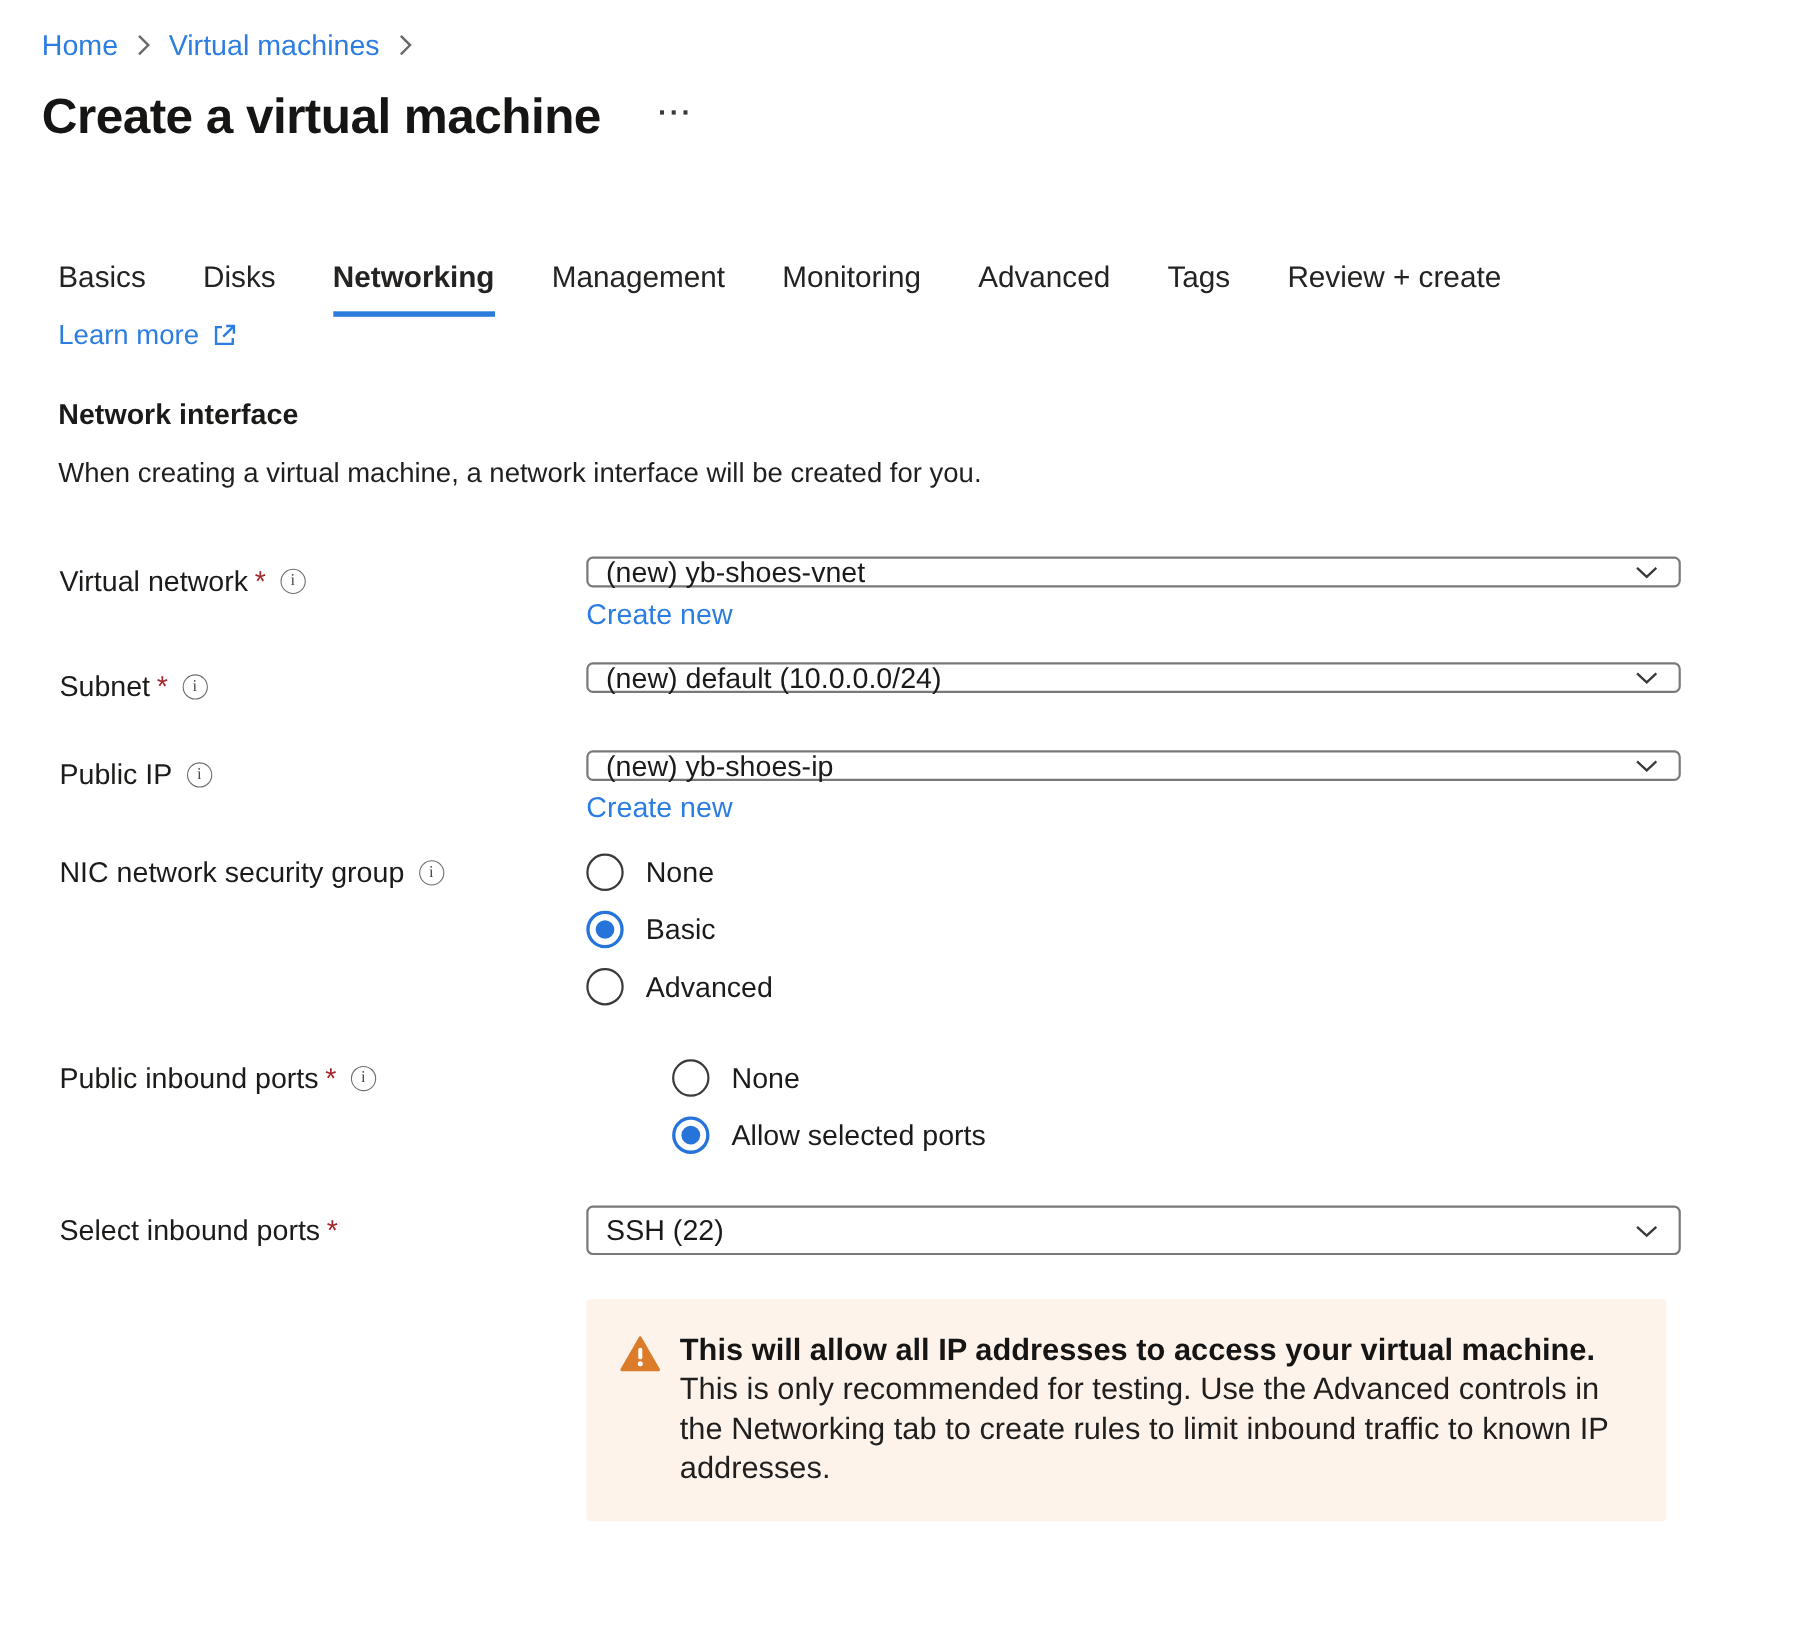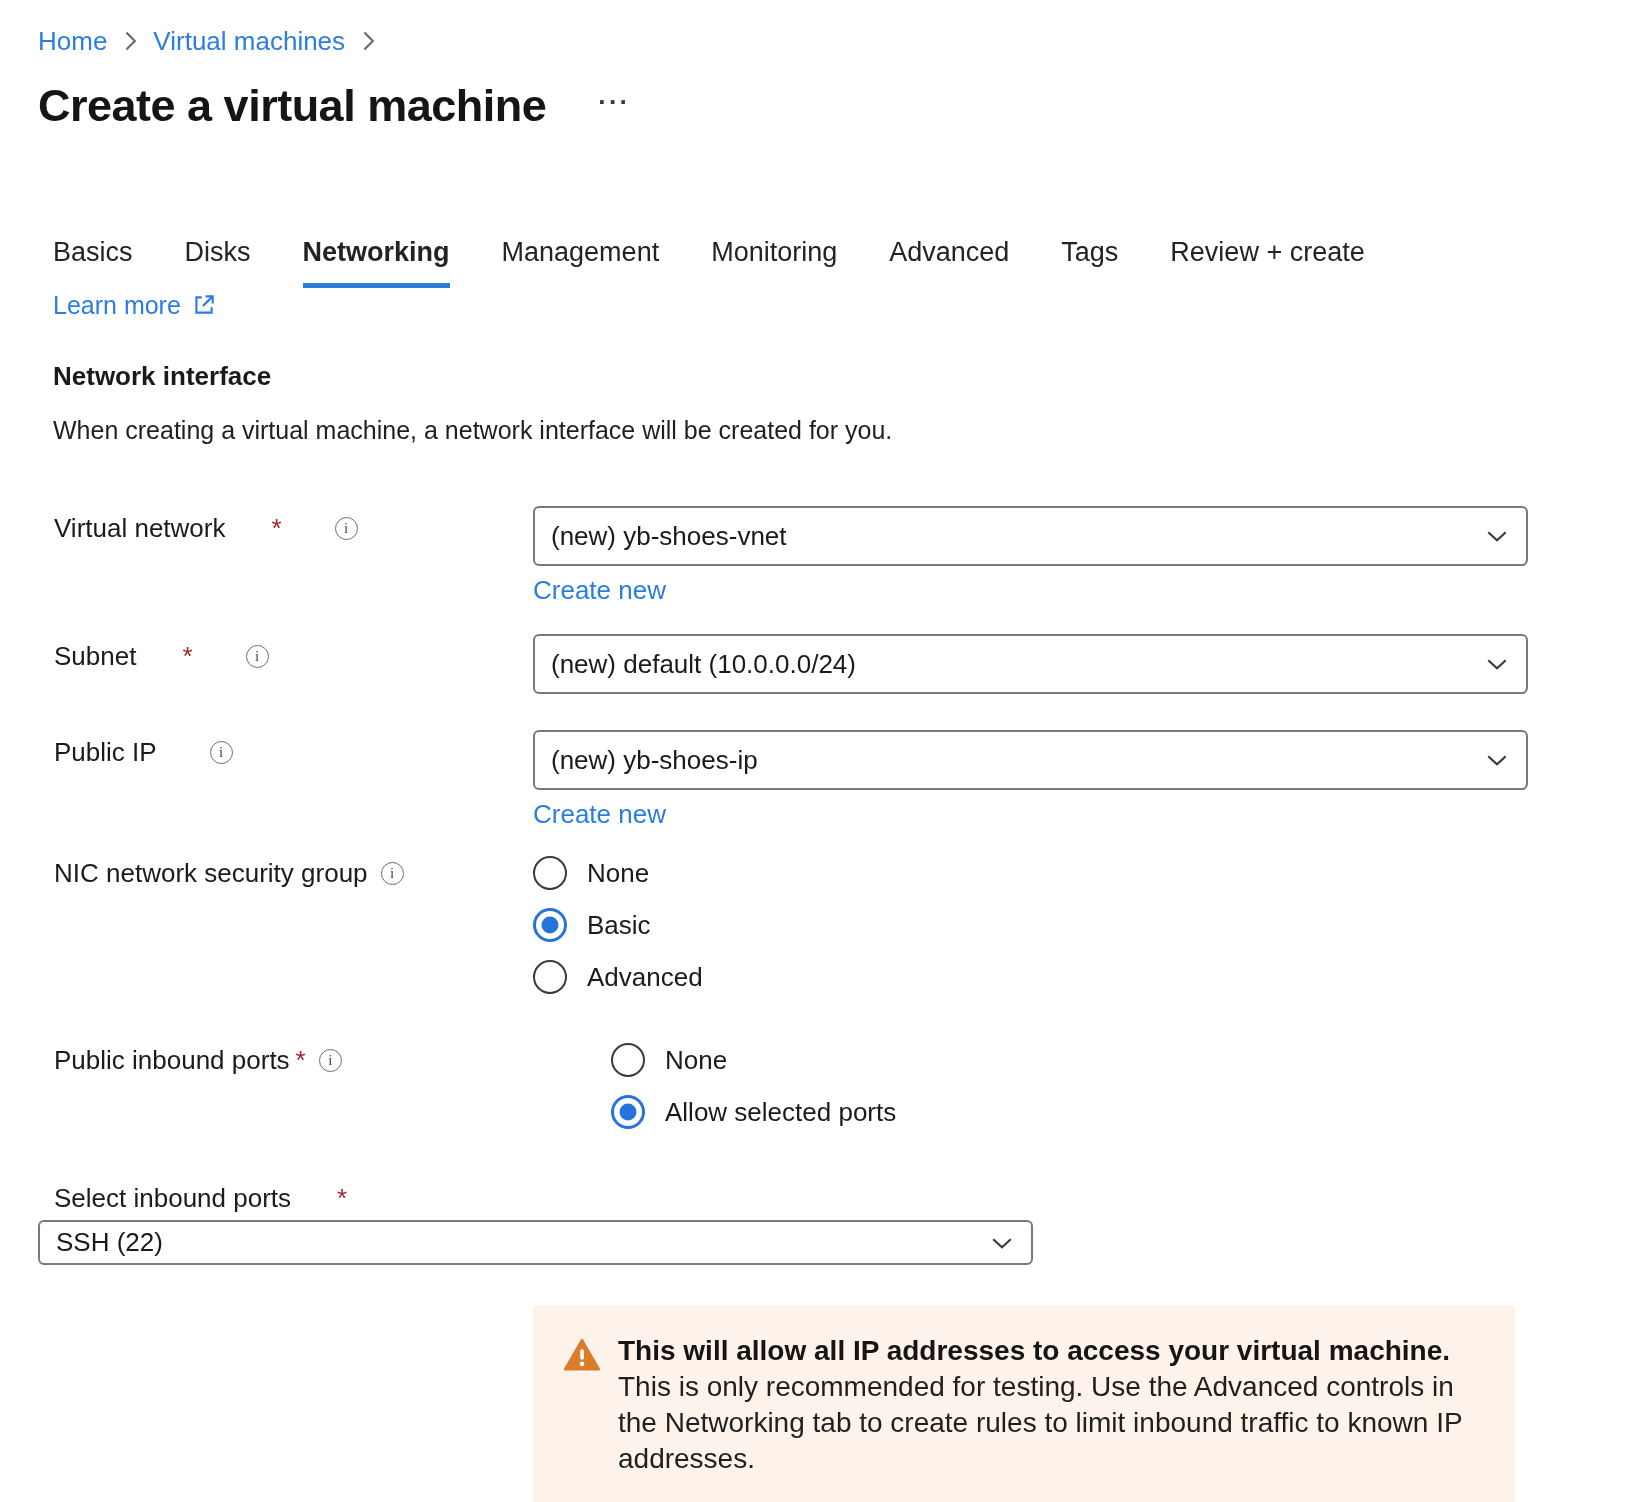--- a/index.html
+++ b/index.html
@@ -26,38 +26,38 @@
   .intro { margin-top:24px; padding-left:15px; font-size:25px; line-height:34px; color:#201f1e; max-width:1485px; }
   .learn-more { display:inline-flex; align-items:center; gap:10px; font-size:25px; line-height:34px; color:#2b7de1; text-decoration:none; cursor:pointer; }
 
   
   .section-heading { margin-top:38px; padding-left:15px; font-size:26px; line-height:32px; font-weight:700; color:#1b1a19; }
   .section-desc { margin-top:22px; padding-left:15px; font-size:25px; line-height:33px; color:#201f1e; }
 
   
   .form-row { display:flex; align-items:flex-start; }
   .label-cell { width:495px; padding-left:16px; display:flex; align-items:center; font-size:26px; color:#1c1b1a; }
-  .label-cell.h-dd { min-height:44px;gap:40px; }
+  .label-cell.h-dd { min-height:44px; }
   .label-cell.h-radio { min-height:34px; }
   .req { color:#a4262c; margin-left:6px; }
   .info-icon { width:23px; height:23px; border:1.5px solid #6f6e6d; border-radius:50%;
     display:inline-flex; align-items:center; justify-content:center;
     font-size:15px; color:#4a4948; margin-left:13px; flex:none; cursor:pointer; font-family:"Liberation Serif", serif; }
   .field-cell { width:995px; }
-  .dropdown { position:relative; width:995px; height:60px; border:2px solid #7a7978; border-radius:6px;
+  .dropdown { position:relative; width:995px; height:28px; border:2px solid #7a7978; border-radius:6px;
     display:flex; align-items:center; padding:0 52px 0 16px; font-size:26px; color:#1b1a19; cursor:pointer; background:#fff; }
   .dd-chevron { position:absolute; right:14px; top:50%; transform:translateY(-50%); display:flex; }
   .create-new { display:inline-block; margin-top:9px; font-size:26px; line-height:30px; color:#2b7de1; text-decoration:none; cursor:pointer; }
 
   .mt-vnet   { margin-top:59px; }
   .mt-subnet { margin-top:29px; }
   .mt-pubip  { margin-top:36px; }
   .mt-nsg    { margin-top:27px; }
   .mt-ports  { margin-top:49px;justify-content:space-between; }
-  .mt-select { margin-top:47px;flex-direction:column; }
+  .mt-select { margin-top:47px; }
 
   
   .radio-group { display:flex; flex-direction:column; gap:18px; }
   .radio-option { display:flex; align-items:center; cursor:pointer; }
   .radio { position:relative; width:34px; height:34px; border:2.5px solid #3b3a39; border-radius:50%; flex:none; background:#fff; }
   .radio.selected { border:3px solid #2674d9; }
   .radio.selected::after { content:""; position:absolute; left:50%; top:50%; transform:translate(-50%,-50%);
     width:17px; height:17px; border-radius:50%; background:#2674d9; }
   .radio-label { margin-left:20px; font-size:26px; color:#1c1b1a; }
 

